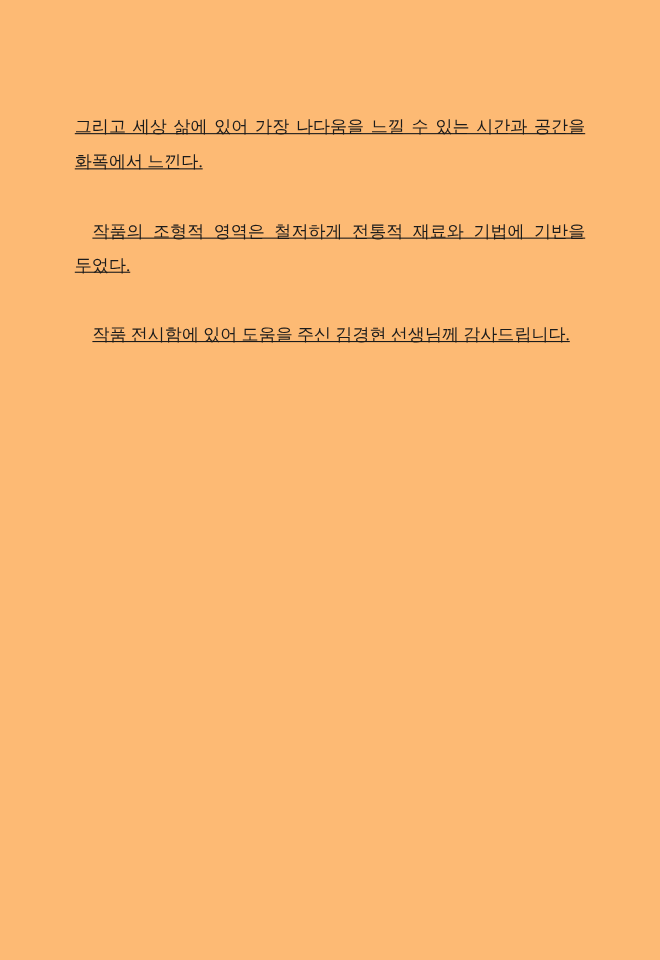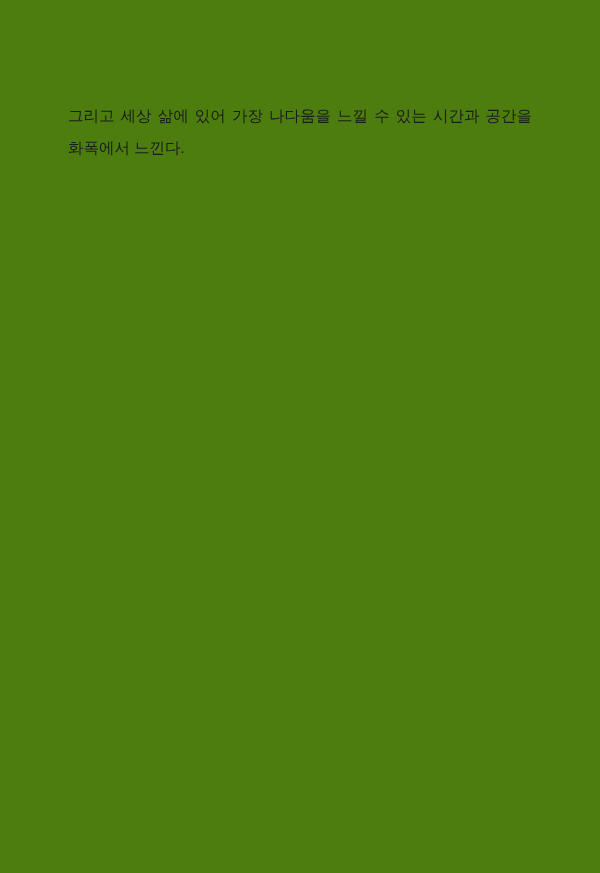--- a/index.html
+++ b/index.html
@@ -11,23 +11,24 @@
     height: 873px;
     background: #ffffff;
     font-family: "Liberation Serif", "DejaVu Serif", serif;
     color: #1c1c1c;
     overflow: hidden;
   }
   .page {
     position: relative;
     width: 600px;
     height: 873px;
-    background: #4d7c0f;
+    background: #fdba74;
     box-sizing: border-box;
     padding: 100px 68px 0 68px;
+    text-decoration: underline;
   }
   .doc-body {
     font-size: 15.5px;
     line-height: 2.05;
     color: #1b1b1b;
   }
   .para {
     margin: 0;
     text-align: justify;
     text-justify: inter-character;
@@ -43,19 +44,21 @@
 </head>
 <body>
 
 <div class="page">
   <div class="doc-body">
 
     <p class="para">그리고 세상 삶에 있어 가장 나다움을 느낄 수 있는 시간과 공간을 화폭에서 느낀다.</p>
 
     <div class="spacer-block"></div>
 
+    <p class="para indent">작품의 조형적 영역은 철저하게 전통적 재료와 기법에 기반을 두었다.</p>
 
 
     <div class="spacer-block"></div>
 
+    <p class="para indent">작품 전시함에 있어 도움을 주신 김경현 선생님께 감사드립니다.</p>
 
   </div>
 </div>
 
 </body></html>

